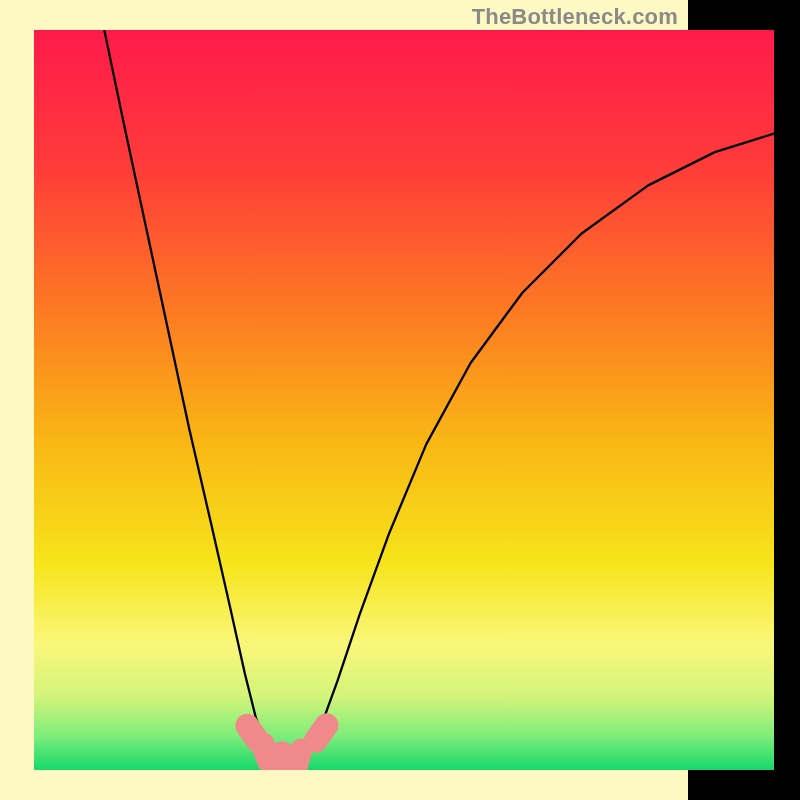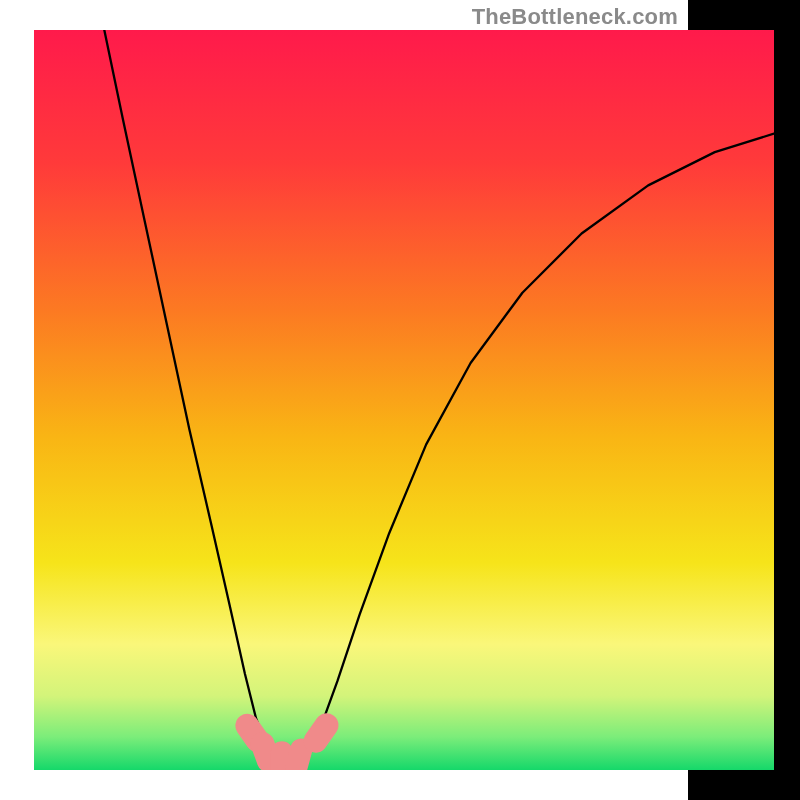--- a/index.html
+++ b/index.html
@@ -9,21 +9,21 @@
     height: 800px;
     background: #000;
     overflow: hidden;
   }
   .frame {
     position: absolute;
     left: 0;
     top: 0;
     width: 688px;
     height: 800px;
-    background: #ffffff;
+    background: #fef9c3;
   }
   .inner {
     position: absolute;
     left: 34px;
     top: 30px;
     width: 740px;
     height: 740px;
     overflow: hidden;
   }
   .watermark {

